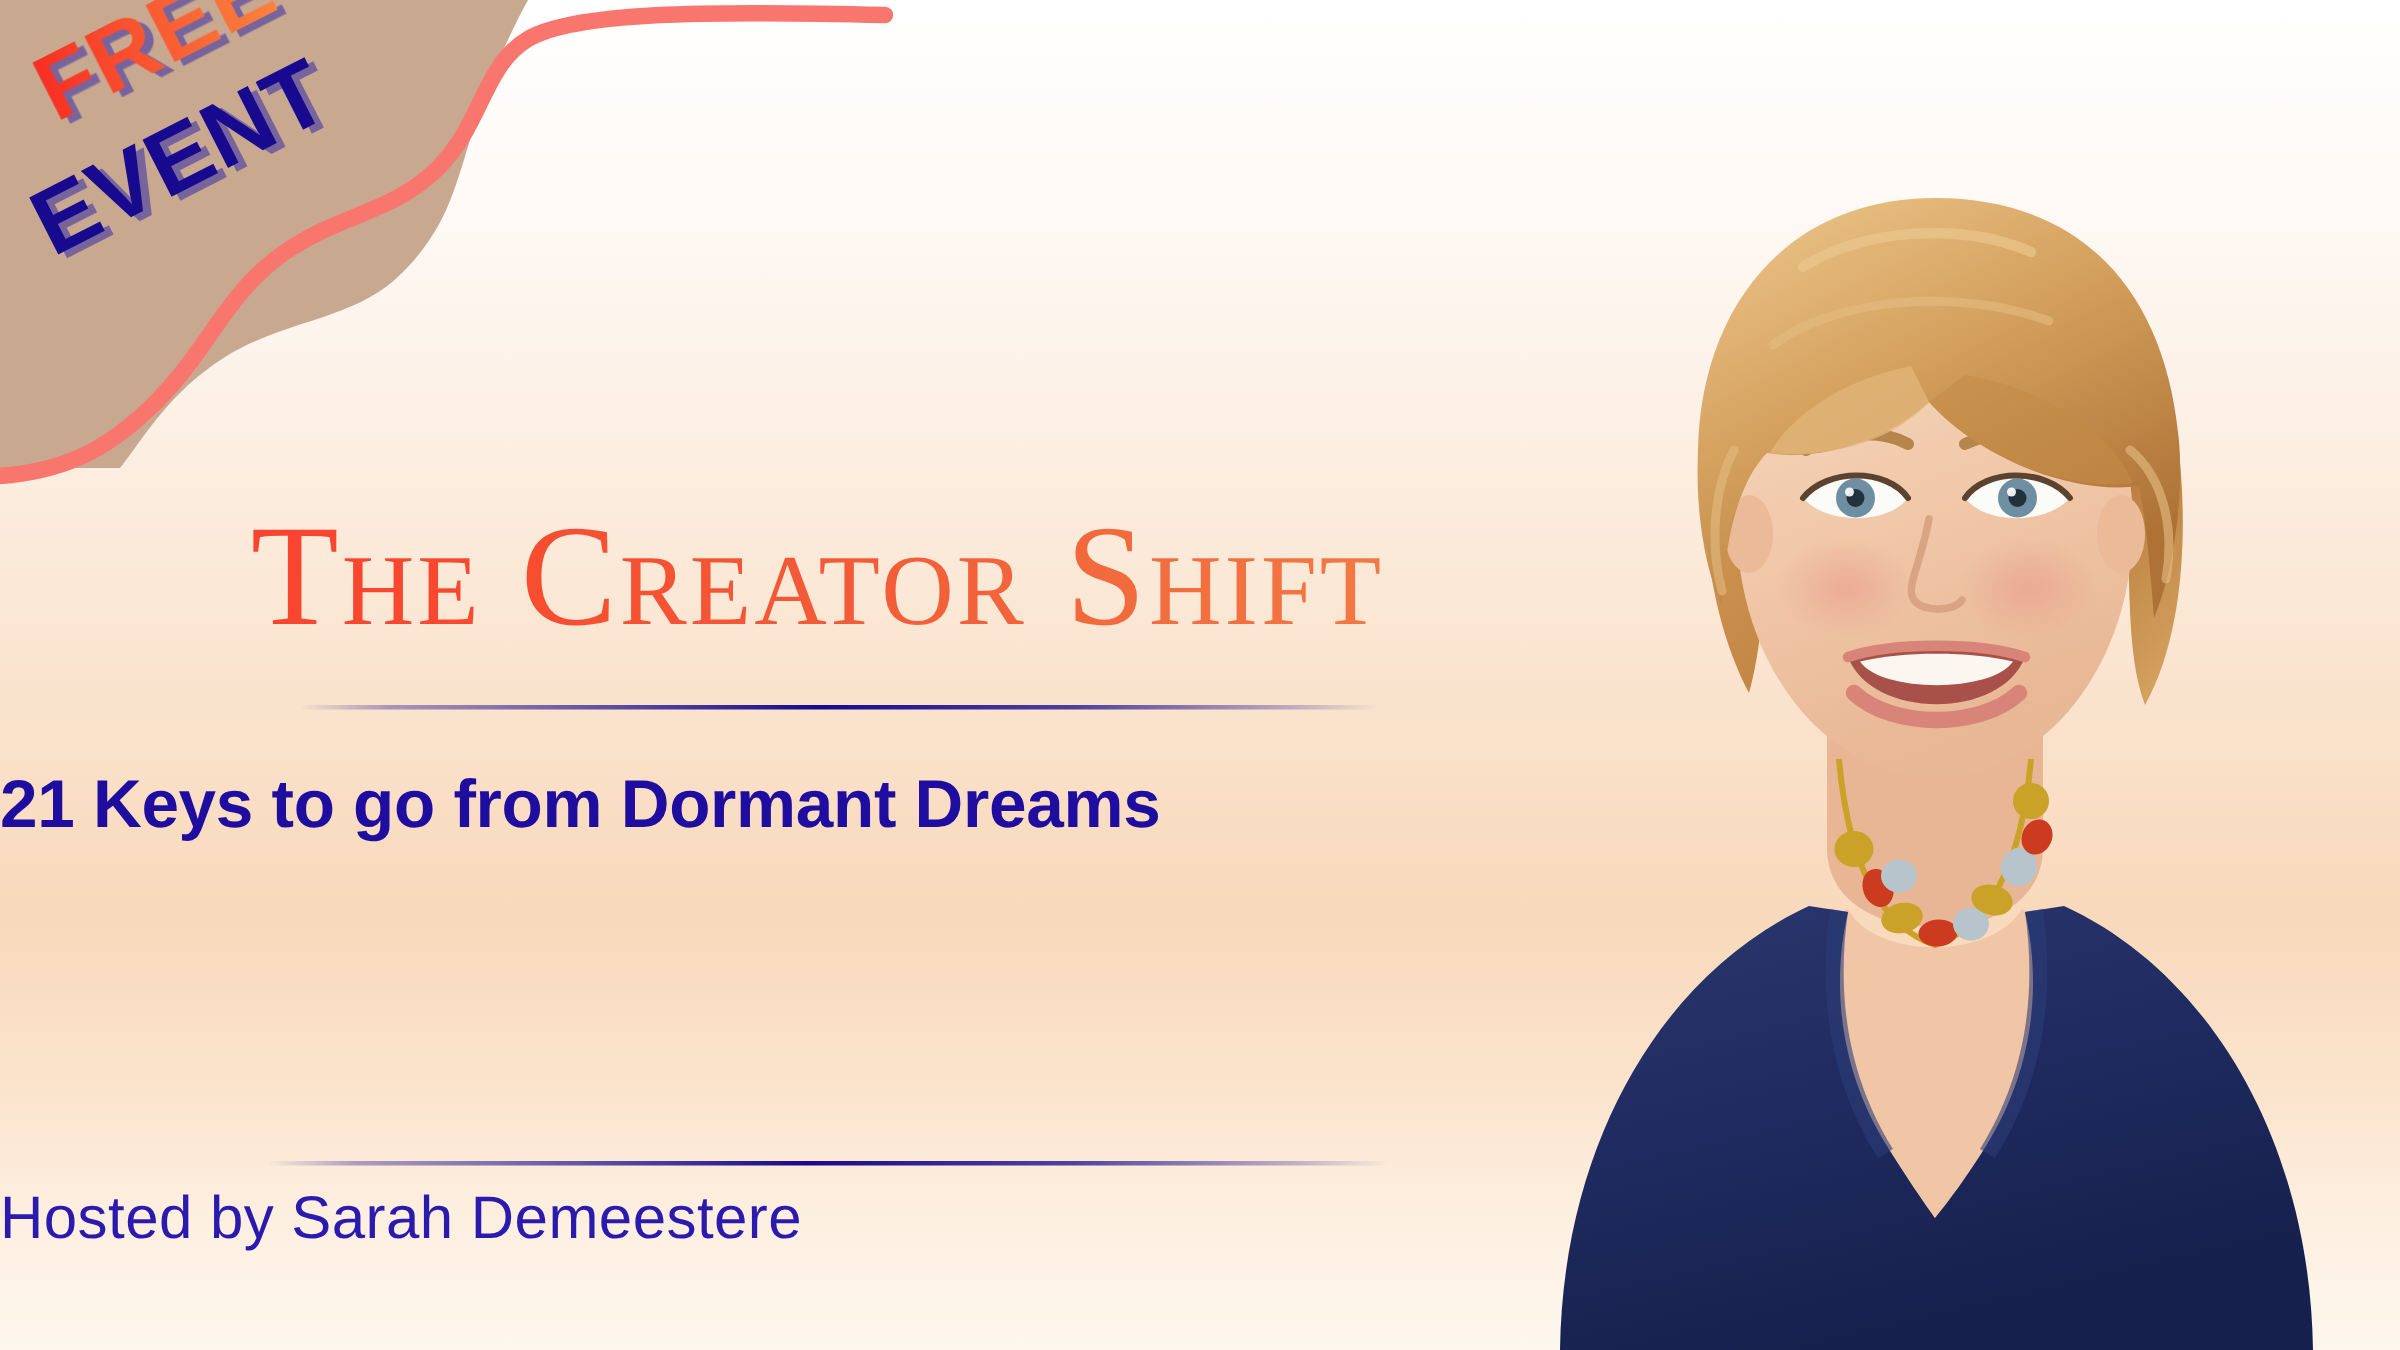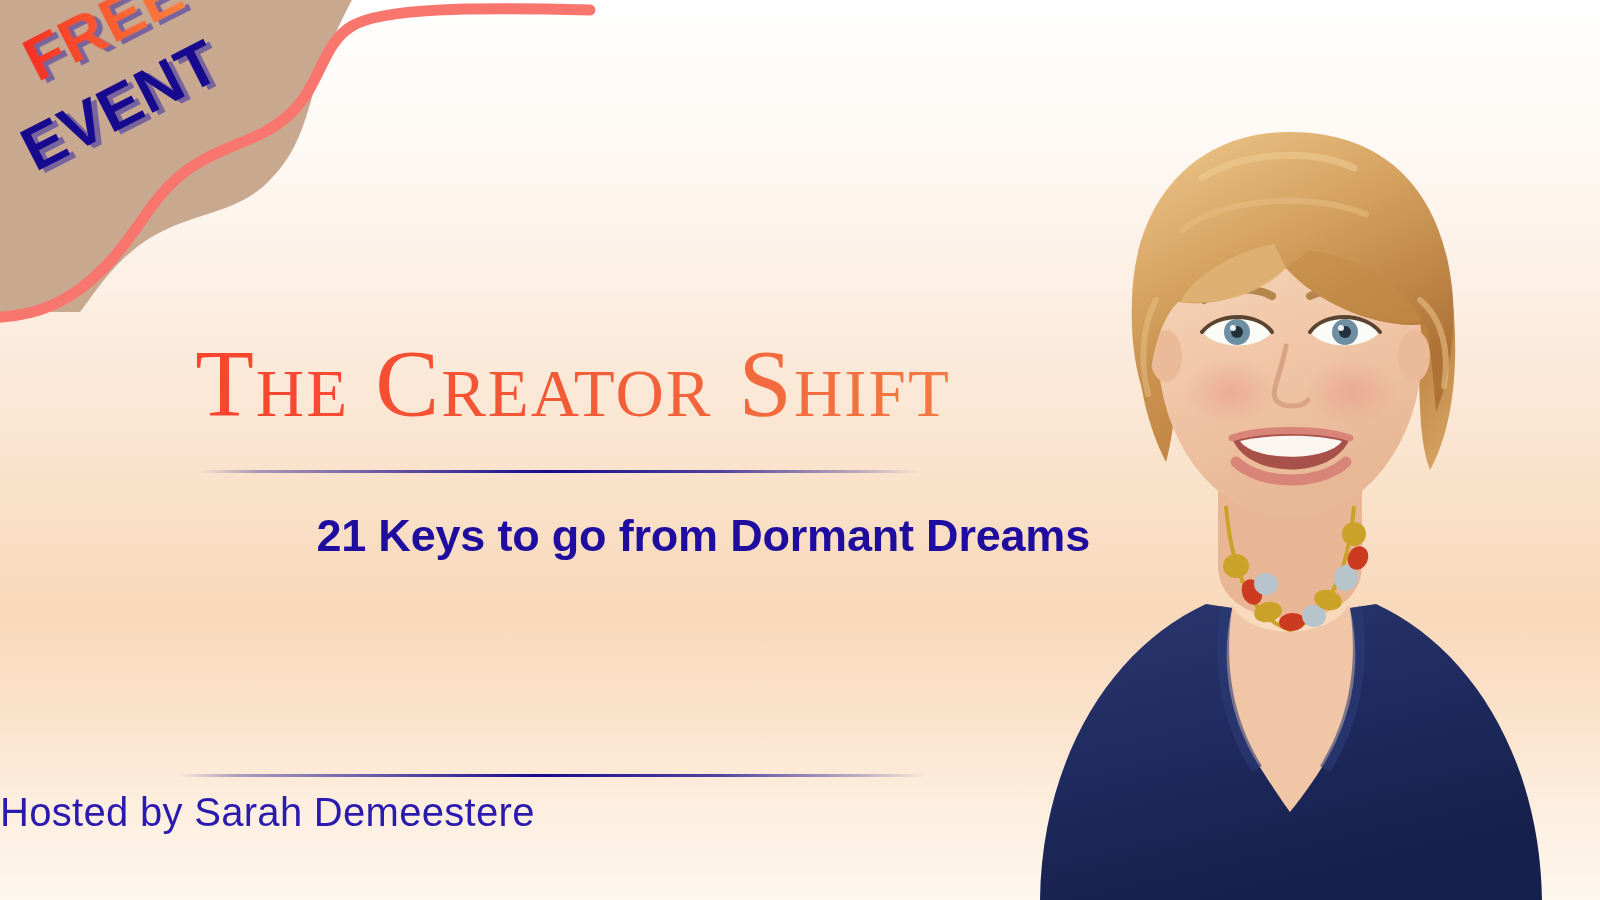--- a/index.html
+++ b/index.html
@@ -81,21 +81,20 @@
     font-size: 96px;
     line-height: 1;
     font-variant: small-caps;
     letter-spacing: 2px;
     white-space: nowrap;
     background: linear-gradient(to right,
         #F8402E 0%, #F8472F 25%, #F25E38 55%, #F2874A 100%);
     -webkit-background-clip: text;
     background-clip: text;
     color: transparent;
-    padding-left: 28px;
     -webkit-text-fill-color: transparent;
   }
 
   .divider {
     position: absolute;
     height: 3px;
     background: linear-gradient(to right,
         rgba(23,10,142,0) 0%,
         rgba(23,10,142,0.35) 8%,
         rgba(23,10,142,1) 48%,
@@ -104,21 +103,21 @@
         rgba(23,10,142,0) 100%);
     border-radius: 2px;
   }
   .divider-top { left: 200px; top: 470px; width: 720px; }
   .divider-bottom { left: 178px; top: 774px; width: 748px; }
 
   .subtitle {
     position: absolute;
     left: 0; top: 500px;
     width: 1090px;
-    text-align: right;
+    text-align: left;
     color: #1F0DA0;
     font-size: 45px;
     font-weight: 700;
     line-height: 1.6;
     letter-spacing: -0.2px;
   }
   .subtitle-line { display: block; }
 
   .host {
     position: absolute;

